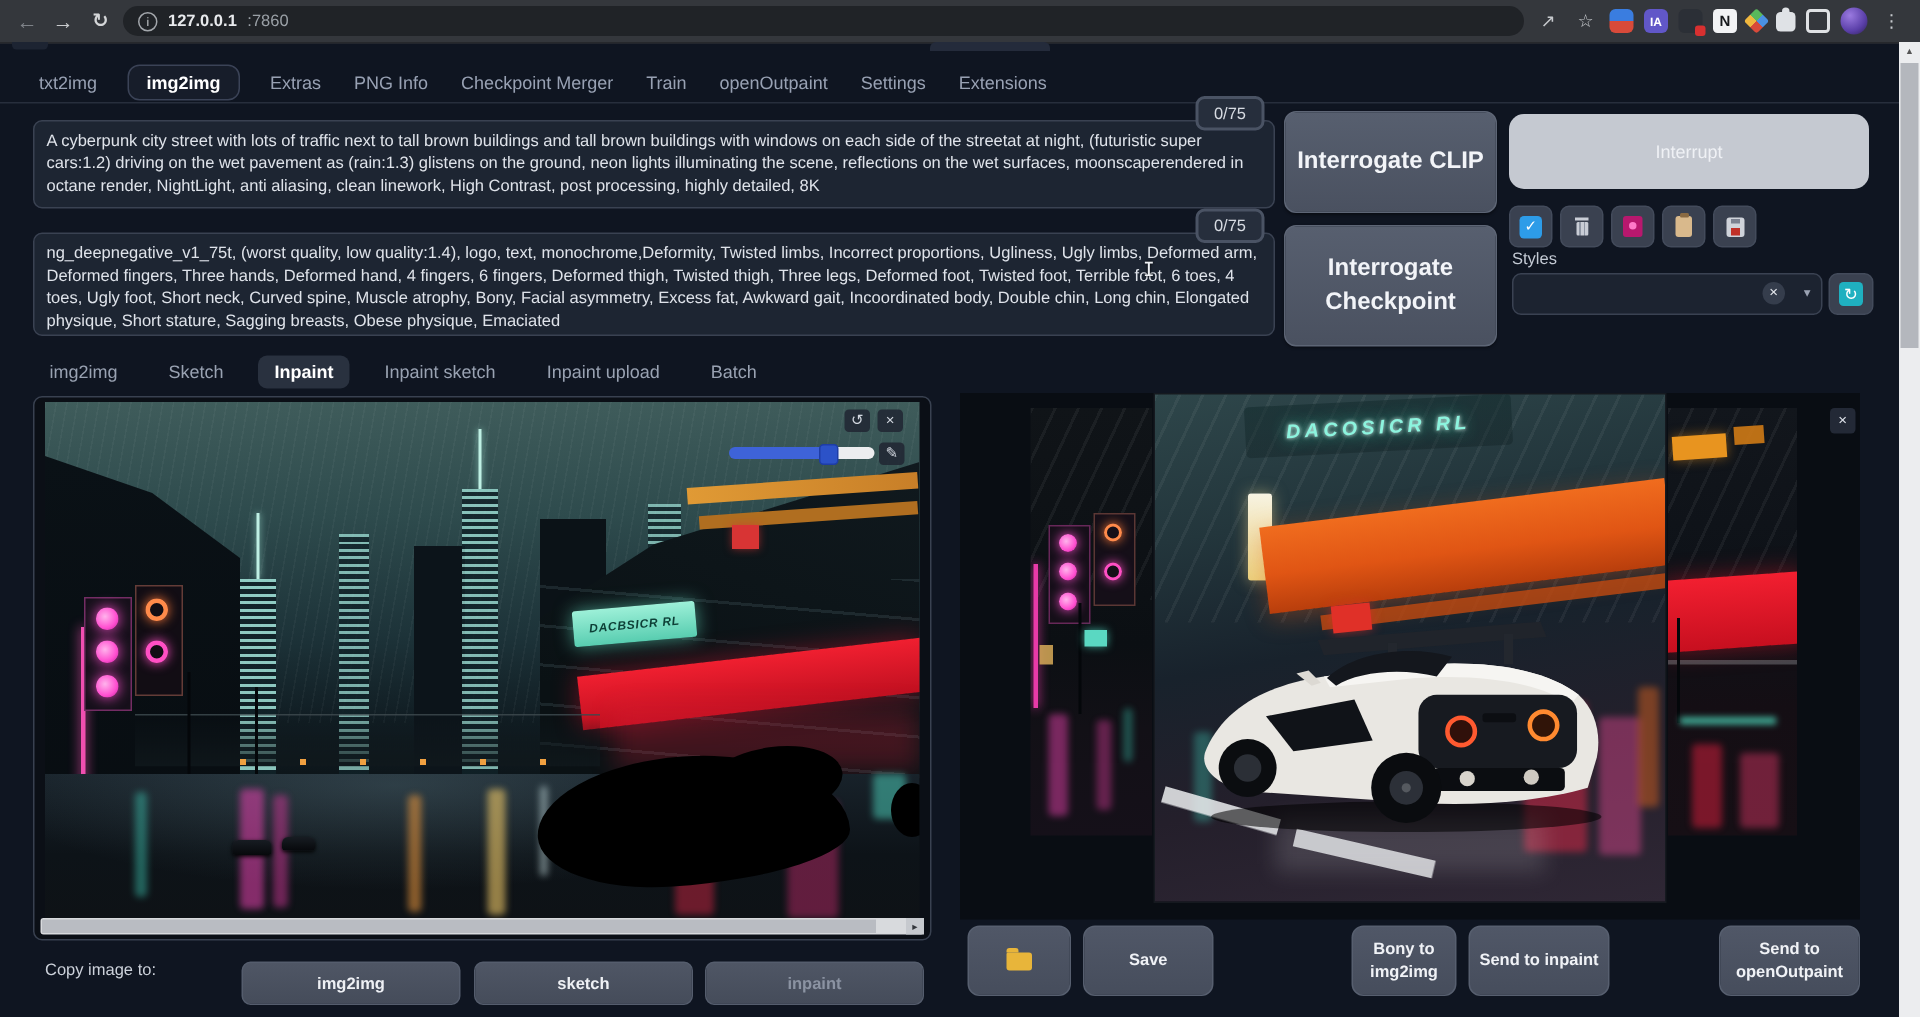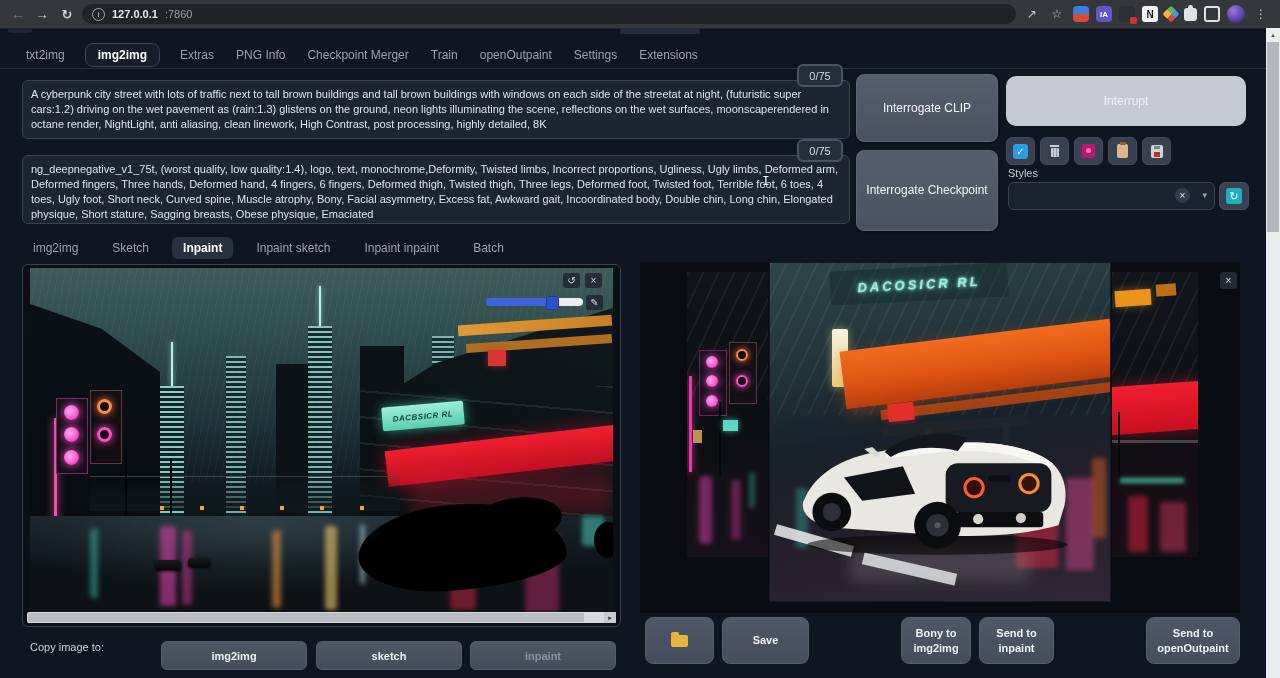--- a/index.html
+++ b/index.html
@@ -46,21 +46,21 @@
       color:#dfe3ea;font-family:inherit;font-size:11px;line-height:15px;padding:6px 8px;resize:none;overflow:hidden;}
   #prompt-main{top:80px;height:45px;}
   #prompt-neg{top:155px;height:55px;}
   .counter{position:absolute;left:797px;width:42px;height:19px;background:#262e3c;border:2px solid #4a5364;border-radius:6px;
       color:#d7dbe2;font-size:11px;display:flex;align-items:center;justify-content:center;}
   #counter1{top:64px;} #counter2{top:139px;}
   .ibeam{position:absolute;left:762px;top:173px;color:#eef1f5;font-size:13px;font-family:"DejaVu Sans Mono",monospace;text-shadow:0 0 2px #000;}
 
   
   .btn-interrogate{position:absolute;left:856px;width:140px;border-radius:8px;border:1px solid #5d6575;
-      background:linear-gradient(180deg,#575f6f,#4a5160);color:#f2f4f8;font-weight:400;font-size:12px;
+      background:linear-gradient(180deg,#575f6f,#4a5160);color:#f2f4f8;font-weight:700;font-size:16px;
       display:flex;align-items:center;justify-content:center;text-align:center;box-shadow:0 1px 2px rgba(0,0,0,.4);line-height:1.4;}
   #interrogate-clip{top:74px;height:66px;}
   #interrogate-deepbooru{top:150px;height:79px;}
   .gen-split{position:absolute;left:1006px;top:76px;width:240px;height:50px;background:#c5c9d1;border-radius:10px;display:flex;overflow:hidden;}
   .gen-half{flex:1;display:flex;align-items:center;justify-content:center;color:#eff1f5;font-size:12px;font-weight:400;}
   .gen-half+.gen-half{border-left:1px solid #989daa;}
 
   .mini-row{position:absolute;left:1006px;top:137px;display:flex;gap:5px;}
   .mini-btn{width:27px;height:26px;border-radius:6px;background:#3a4150;border:1px solid #434b5b;display:flex;align-items:center;justify-content:center;}
   .ico-check{width:15px;height:15px;border-radius:3px;background:#2d9ce8;color:#fff;font-size:10px;font-weight:700;display:flex;align-items:center;justify-content:center;}
@@ -187,21 +187,21 @@
   .sr-orange2{position:absolute;left:44px;top:12px;width:20px;height:12px;background:#cf7a16;transform:rotate(-4deg);opacity:.9;}
   .sr-red{position:absolute;left:-4px;top:112px;width:96px;height:48px;background:linear-gradient(180deg,#f21f30,#c70f1f);transform:rotate(-4deg);box-shadow:0 0 16px rgba(230,25,45,.45);}
   .sr-ledge{position:absolute;left:0;top:168px;width:86px;height:3px;background:rgba(220,230,235,.25);}
   .sr-teal{position:absolute;left:8px;top:206px;width:64px;height:5px;background:#52e8c8;filter:blur(2px);opacity:.7;}
 
   
   .out-btn{position:absolute;top:617px;height:47px;border-radius:8px;border:1px solid #575f6f;box-sizing:border-box;
       background:linear-gradient(180deg,#505767,#464d5c);color:#f0f2f6;font-weight:700;font-size:11px;
       display:flex;align-items:center;justify-content:center;text-align:center;line-height:1.3;}
   #ob-folder{left:645px;width:69px;} #ob-save{left:722px;width:87px;} #ob-zip{left:817px;width:76px;}
-  #ob-s2i{left:901px;width:70px;} #ob-s2p{left:979px;width:75px;} #ob-s2e{left:1062px;width:76px;} #ob-s2o{left:1146px;width:94px;}
+  #ob-s2i{left:901px;width:70px;} #ob-s2p{left:979px;width:94px;} #ob-s2e{left:1062px;width:76px;} #ob-s2o{left:1146px;width:94px;}
   .ico-folder{width:17px;height:12px;background:#e8b53a;border-radius:1px 2px 2px 2px;position:relative;}
   .ico-folder::before{content:"";position:absolute;top:-3px;left:0;width:8px;height:3px;background:#e8b53a;border-radius:2px 2px 0 0;}
 
   
   .v-scroll{position:absolute;left:1266px;top:28px;width:14px;height:650px;background:#ecedef;}
   .v-up{position:absolute;left:0;top:0;width:14px;height:14px;color:#555;font-size:6px;display:flex;align-items:center;justify-content:center;}
   .v-thumb{position:absolute;left:1px;top:14px;width:12px;height:190px;background:#b4b7bd;}
 </style>
 </head>
 <body>
@@ -286,21 +286,21 @@
   <div class="styles-refresh">
     <span class="ico-refresh">↻</span>
   </div>
 
 
   <div class="subtabs">
     <div class="subtab">img2img</div>
     <div class="subtab">Sketch</div>
     <div class="subtab active">Inpaint</div>
     <div class="subtab">Inpaint sketch</div>
-    <div class="subtab">Inpaint inpaint</div>
+    <div class="subtab">Inpaint upload</div>
     <div class="subtab">Batch</div>
   </div>
 
   <div class="canvas-panel">
     <div class="scene" id="scene-inpaint">
       <div class="rain"></div>
       <div class="si-bldg-left"></div>
       <div class="darktower" id="si-dt1"></div>
       <div class="darktower" id="si-dt2"></div>
       <div class="antenna" id="si-an1"></div>

